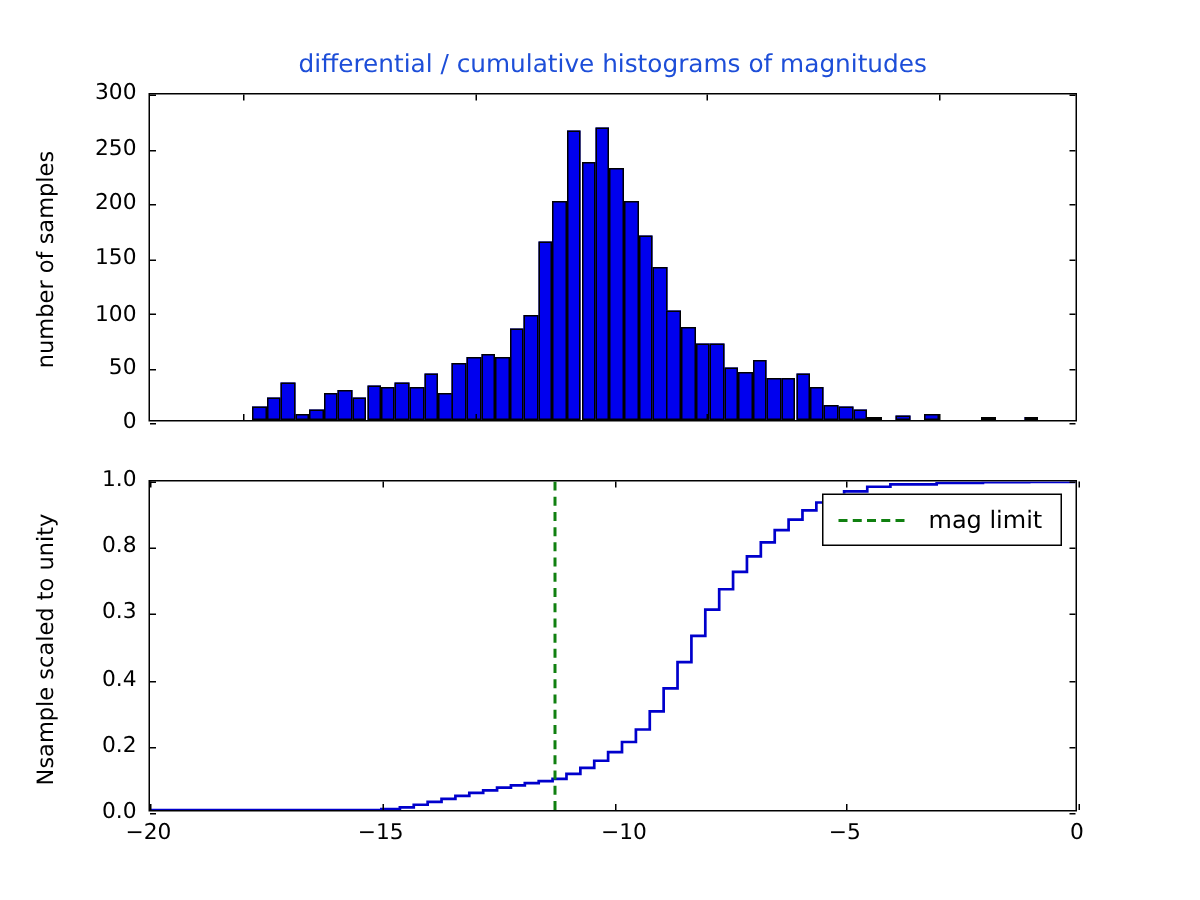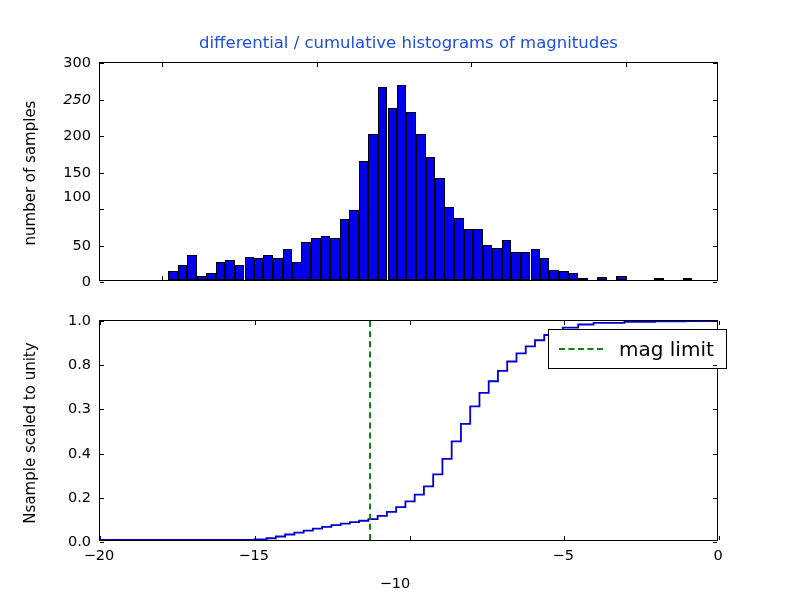--- a/index.html
+++ b/index.html
@@ -137,21 +137,21 @@
     align-items: center;
     gap: 16px;
   }
   .legend-swatch {
     width: 44px;
     height: 0;
     border-top: 2px dashed #108010;
     flex: 0 0 auto;
   }
   .legend-text {
-    font-size: 20px;
+    font-size: 16px;
     color: #000000;
     white-space: nowrap;
   }
 
   .vline {
     position: absolute;
     top: 0;
     bottom: 0;
     width: 0;
     border-left: 2px dashed #108010;
@@ -170,24 +170,24 @@
 
 <div id="figure">
 
   <div class="chart-title">differential / cumulative histograms of magnitudes</div>
 
   <div class="ylabel" id="top-ylabel">number of samples</div>
 
   <div class="ytick-col" id="top-yticks">
       <div class="ytick-label" style="top: 219px;">0</div>
       <div class="ytick-label" style="top: 182.5px;">50</div>
-      <div class="ytick-label" style="top: 134px;">100</div>
+      <div class="ytick-label" style="top: 148px;">100</div>
       <div class="ytick-label" style="top: 109.5px;">150</div>
       <div class="ytick-label" style="top: 73px;">200</div>
-      <div class="ytick-label" style="top: 36.5px; font-style: italic;">250</div>
+      <div class="ytick-label" style="top: 36.5px;">250</div>
       <div class="ytick-label" style="top: 0px;">300</div>
     </div>
 
   <div class="axes-frame" id="top-axes">
     <div class="plot-inner" id="top-inner">
         <div class="hist-bar" style="left: 68.09px; width: 9.52331px; height: 8.76px; background: rgb(0, 0, 238);"></div>
         <div class="hist-bar" style="left: 77.6845px; width: 9.52331px; height: 14.6px; background: rgb(0, 0, 238);"></div>
         <div class="hist-bar" style="left: 87.279px; width: 9.52331px; height: 24.82px; background: rgb(0, 0, 238);"></div>
         <div class="hist-bar" style="left: 96.8735px; width: 9.52331px; height: 4.38px; background: rgb(0, 0, 238);"></div>
         <div class="hist-bar" style="left: 106.158px; width: 9.52331px; height: 7.3px; background: rgb(0, 0, 238);"></div>
@@ -265,21 +265,21 @@
       <div class="ytick-label" style="top: 221px;">0.0</div>
       <div class="ytick-label" style="top: 176.8px;">0.2</div>
       <div class="ytick-label" style="top: 132.6px;">0.4</div>
       <div class="ytick-label" style="top: 88.4px;">0.3</div>
       <div class="ytick-label" style="top: 44.2px;">0.8</div>
       <div class="ytick-label" style="top: 0px;">1.0</div>
     </div>
   <div class="xtick-row" id="bot-xticks">
       <div class="xtick-label" style="left: 0px;">−20</div>
       <div class="xtick-label" style="left: 154.75px;">−15</div>
-      <div class="xtick-label" style="left: 296px; margin-top: 28px;">−10</div>
+      <div class="xtick-label" style="left: 317px;">−10</div>
       <div class="xtick-label" style="left: 464.25px;">−5</div>
       <div class="xtick-label" style="left: 619px;">0</div>
     </div>
 
   <div class="axes-frame" id="bot-axes">
     <div class="plot-inner" id="bot-inner">
       <svg class="curve-svg" id="cum-svg" viewBox="0 0 619 221" preserveAspectRatio="none">
           <path d="M0.00,221.00 L108.32,221.00 L108.32,221.00 L139.28,221.00 L139.28,221.00 L154.75,221.00 L154.75,220.34 L167.13,220.34 L167.13,219.23 L176.41,219.23 L176.41,217.46 L185.70,217.46 L185.70,215.47 L194.99,215.47 L194.99,213.49 L204.27,213.49 L204.27,211.50 L213.56,211.50 L213.56,209.51 L222.84,209.51 L222.84,207.74 L232.13,207.74 L232.13,205.97 L241.41,205.97 L241.41,204.43 L250.69,204.43 L250.69,202.88 L259.98,202.88 L259.98,201.55 L269.26,201.55 L269.26,200.00 L278.55,200.00 L278.55,196.69 L287.84,196.69 L287.84,192.71 L297.12,192.71 L297.12,187.85 L306.40,187.85 L306.40,182.10 L315.69,182.10 L315.69,175.25 L324.98,175.25 L324.98,166.86 L334.26,166.86 L334.26,154.70 L343.54,154.70 L343.54,139.23 L352.83,139.23 L352.83,121.55 L362.11,121.55 L362.11,103.87 L371.40,103.87 L371.40,86.19 L380.69,86.19 L380.69,72.49 L389.97,72.49 L389.97,60.78 L399.25,60.78 L399.25,50.39 L408.54,50.39 L408.54,40.89 L417.83,40.89 L417.83,32.71 L427.11,32.71 L427.11,25.64 L436.39,25.64 L436.39,19.45 L445.68,19.45 L445.68,14.14 L454.96,14.14 L454.96,9.95 L464.25,9.95 L464.25,6.63 L479.73,6.63 L479.73,3.54 L495.20,3.54 L495.20,1.99 L526.15,1.99 L526.15,0.88 L557.10,0.88 L557.10,0.44 L588.05,0.44 L588.05,0.22 L619.00,0.22 L619.00,0.00" fill="none" stroke="#0000cc" stroke-width="1.8" vector-effect="non-scaling-stroke"></path>
         </svg>
       <div class="vline" id="mag-limit-line" style="left: 269.265px; border-left-color: rgb(16, 128, 16);"></div>

